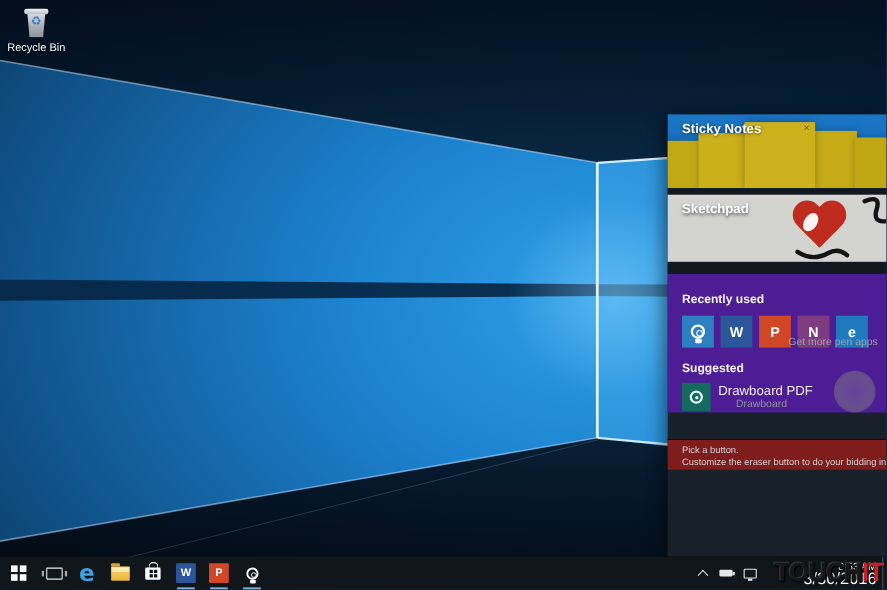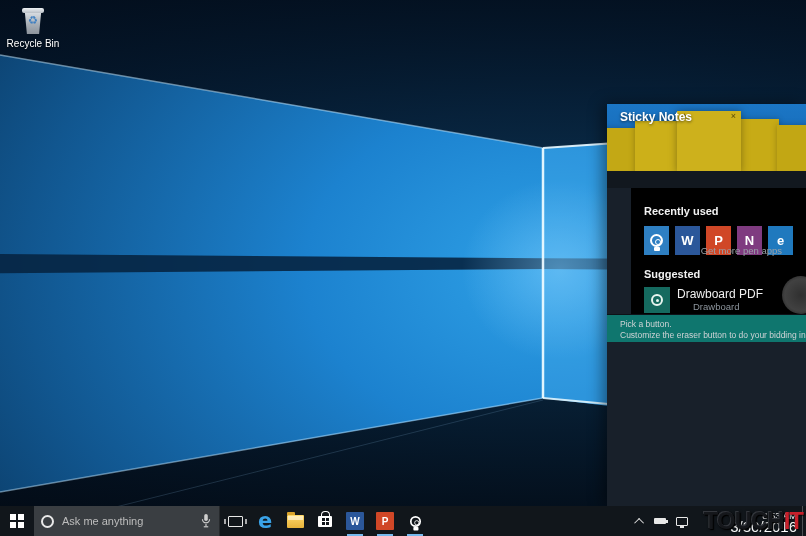--- a/index.html
+++ b/index.html
@@ -71,45 +71,45 @@
   .sketch-ink { position:absolute; inset:0; z-index:2; }
 
   .card-screensketch { height:70px;
     background: radial-gradient(ellipse 150px 64px at 72% 46%, #2f9fe0 0%, #1b77bd 35%, #0d4b82 65%, #052138 100%); }
   .mini-rail { position:absolute; left:0; top:33px; width:100%; height:5px; background:rgba(6,38,68,.9); }
   .mini-vline { position:absolute; left:72%; top:8px; width:2px; height:54px; background:rgba(235,250,255,.9);
     box-shadow:0 0 6px rgba(160,220,255,.8); }
   .mini-dark-top { position:absolute; left:0; top:0; width:100%; height:9px; background:rgba(2,10,22,.6); }
   .mini-dark-bot { position:absolute; left:0; bottom:0; width:100%; height:8px; background:rgba(2,8,16,.7); }
 
-  .panel-body { position:relative; height:126px; background:#000000; padding:0 13px;margin-left:24px; }
+  .panel-body { position:relative; height:126px; background:#4c1d95; padding:0 13px; }
   .section-label { font-size:11px; font-weight:700; color:#f2f2f2; }
   .lbl-recent { padding-top:17px; }
   .tiles { display:flex; gap:6px; margin-top:9px; }
   .tile { width:29px; height:29px; display:flex; align-items:center; justify-content:center;
     color:#fff; font-weight:700; font-size:13px; cursor:pointer; }
   .webcam { width:13px; height:13px; border:2px solid #fff; border-radius:50%; position:relative; }
   .webcam::before { content:''; position:absolute; left:2.5px; top:2.5px; width:4px; height:4px;
     border:1.5px solid #fff; border-radius:50%; }
   .webcam::after { content:''; position:absolute; left:1.5px; bottom:-6px; width:6px; height:4px;
     background:#fff; border-radius:1px; }
   .lbl-suggested { padding-top:13px; }
   .suggested-row { display:flex; align-items:center; margin-top:7px; }
   .drawboard-tile { width:26px; height:26px; display:flex; align-items:center; justify-content:center; cursor:pointer; }
   .db-ring { width:12px; height:12px; border:2px solid #e7f5ef; border-radius:50%; position:relative; }
   .db-ring::before { content:''; position:absolute; left:2.5px; top:2.5px; width:3px; height:3px;
     background:#e7f5ef; border-radius:50%; }
   .suggested-texts { margin-left:7px; }
   .sg-title { font-size:12px; color:#f0f0f0; line-height:13px; }
   .sg-sub { font-size:9.5px; color:#8d959d; line-height:11px;padding-left:16px; }
-  .get-more { position:absolute; right:24px; top:57px; font-size:9.5px; color:#9aa1a8; cursor:pointer; }
+  .get-more { position:absolute; right:8px; top:57px; font-size:9.5px; color:#9aa1a8; cursor:pointer; }
   .touch-cursor { position:absolute; left:151px; top:88px; width:38px; height:38px; border-radius:50%;
     background:radial-gradient(circle, rgba(170,170,170,.28) 0%, rgba(130,130,130,.5) 60%, rgba(130,130,130,.15) 100%); }
 
-  .panel-footer { height:28px; background:#0f766e; border-top:1px solid #0d1218; padding:4px 13px 0; }
+  .panel-footer { height:28px; background:#7f1d1d; border-top:1px solid #0d1218; padding:4px 13px 0;margin-top:24px; }
   .footer-line { font-size:8.5px; color:#cfd3d6; line-height:10.5px; white-space:nowrap; }
 
   
   .taskbar { position:absolute; left:0; bottom:0; width:806px; height:30px; background:#11161b; z-index:20; }
   .tb-left { position:absolute; left:0; top:0; height:30px; display:flex; align-items:center; }
   .tb-btn { width:30px; height:30px; display:flex; align-items:center; justify-content:center; cursor:pointer; }
   .start-btn { width:34px; }
   .win-logo { width:14px; height:14px; display:grid; grid-template-columns:1fr 1fr; gap:1.5px; }
   .win-logo span { background:#fff; }
 
@@ -207,20 +207,29 @@
       <div class="note note4"></div>
       <div class="note note5"></div>
       <div class="note note3">
         <span class="note-glyph note-add">+</span>
         <span class="note-glyph note-close">×</span>
       </div>
     </div>
 
     <div class="panel-gap"></div>
 
+    <div class="card card-sketchpad">
+      <span class="card-title">Sketchpad</span>
+      <div class="heart"></div>
+      <div class="heart-shine"></div>
+      <svg class="sketch-ink" width="199" height="61">
+        <path d="M179 6 q15 -6 11 7 q-4 13 9 11" stroke="#141414" stroke-width="4" fill="none" stroke-linecap="round"></path>
+        <path d="M118 52 q14 9 28 1 q9 -5 17 2" stroke="#141414" stroke-width="4" fill="none" stroke-linecap="round"></path>
+      </svg>
+    </div>
 
     <div class="panel-gap2"></div>
 
 
     <div class="panel-body">
       <div class="section-label lbl-recent">Recently used</div>
       <div class="tiles">
         <div class="tile" style="background-color: rgb(46, 127, 194);">
           <span class="webcam"></span>
         </div>
@@ -261,30 +270,20 @@
   <div class="taskbar">
     <div class="tb-left">
       <div class="tb-btn start-btn">
         <span class="win-logo">
             <span></span>
             <span></span>
             <span></span>
             <span></span>
           </span>
       </div>
-      <div class="search-box">
-        <span class="cortana-ring"></span>
-        <input class="search-input" type="text" placeholder="Ask me anything" style="">
-        <svg class="mic-icon" viewBox="0 0 12 18">
-          <rect x="4" y="1" width="4" height="8" rx="2" fill="#cfcfcf"></rect>
-          <path d="M2 7 a4 4 0 0 0 8 0" fill="none" stroke="#cfcfcf" stroke-width="1.3"></path>
-          <line x1="6" y1="12" x2="6" y2="15" stroke="#cfcfcf" stroke-width="1.3"></line>
-          <line x1="3.5" y1="15.5" x2="8.5" y2="15.5" stroke="#cfcfcf" stroke-width="1.3"></line>
-        </svg>
-      </div>
       <div class="tb-btn">
         <span class="taskview-icon"></span>
       </div>
       <div class="tb-btn">
         <span class="edge-e" style="color: rgb(58, 163, 232);">e</span>
       </div>
       <div class="tb-btn">
         <span class="folder-icon"></span>
       </div>
       <div class="tb-btn">

